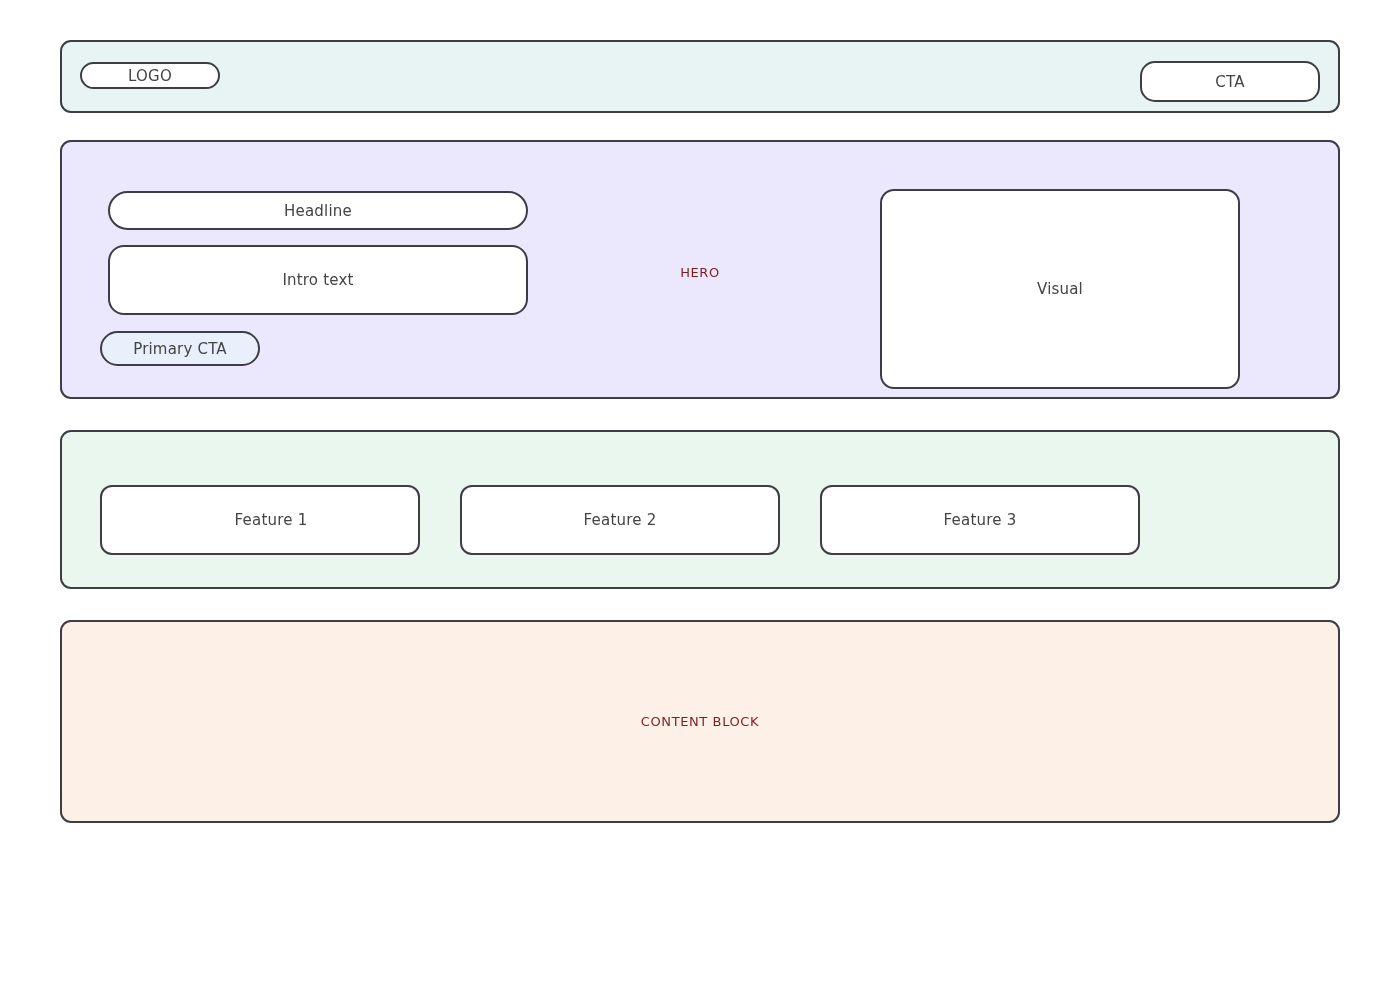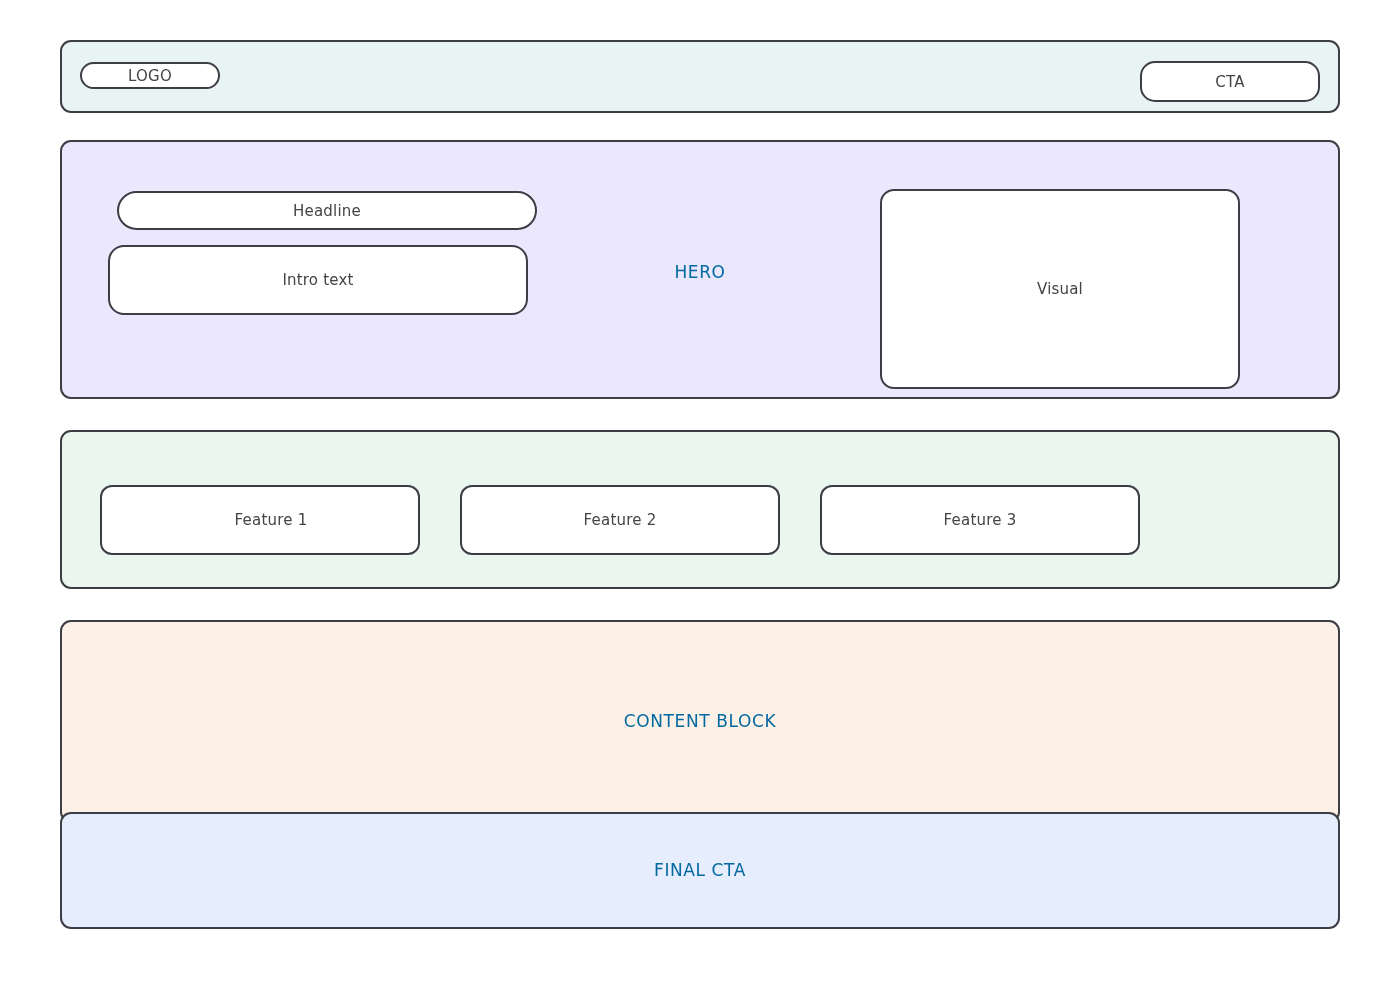--- a/index.html
+++ b/index.html
@@ -44,22 +44,22 @@
 
   .label {
     font-size: 15px;
     color: #444444;
     letter-spacing: 0.2px;
     line-height: 1.2;
     white-space: nowrap;
   }
 
   .label-caps {
-    font-size: 17px;
-    color: #0369a1;
+    font-size: 13px;
+    color: #7f1d1d;
     letter-spacing: 0.6px;
     line-height: 1.2;
     white-space: nowrap;
   }
 
   
   .sec-header  { background: #e8f4f4; }
   .sec-hero    { background: #ebe8fd; }
   .sec-feature { background: #eaf7ef; }
   .sec-content { background: #fdf1e7; }
@@ -80,21 +80,21 @@
     width: 180px; height: 41px;
     border-radius: 15px;
   }
 
   
   #hero-section {
     left: 60px; top: 140px;
     width: 1280px; height: 259px;
   }
   #hero-headline-box {
-    left: 117px; top: 191px;
+    left: 108px; top: 191px;
     width: 420px; height: 39px;
     border-radius: 20px;
   }
   #hero-intro-box {
     left: 108px; top: 245px;
     width: 420px; height: 70px;
     border-radius: 16px;
   }
   #hero-primary-cta {
     left: 100px; top: 331px;
@@ -165,20 +165,23 @@
   <div class="section sec-hero" id="hero-section"></div>
 
   <div class="box" id="hero-headline-box">
     <span class="label">Headline</span>
   </div>
 
   <div class="box" id="hero-intro-box">
     <span class="label">Intro text</span>
   </div>
 
+  <div class="box" id="hero-primary-cta">
+    <span class="label">Primary CTA</span>
+  </div>
 
   <div id="hero-label">
     <span class="label-caps">HERO</span>
   </div>
 
   <div class="box" id="hero-visual-box">
     <span class="label">Visual</span>
   </div>
 
   <div class="section sec-feature" id="features-section"></div>
@@ -192,17 +195,14 @@
   </div>
 
   <div class="box feature-box" id="feature-box-2">
     <span class="label">Feature 3</span>
   </div>
 
   <div class="section sec-content" id="content-section">
     <span class="label-caps">CONTENT BLOCK</span>
   </div>
 
-  <div class="section sec-final" id="final-cta-section">
-    <span class="label-caps">FINAL CTA</span>
-  </div>
 
 </div>
 
 </body></html>

